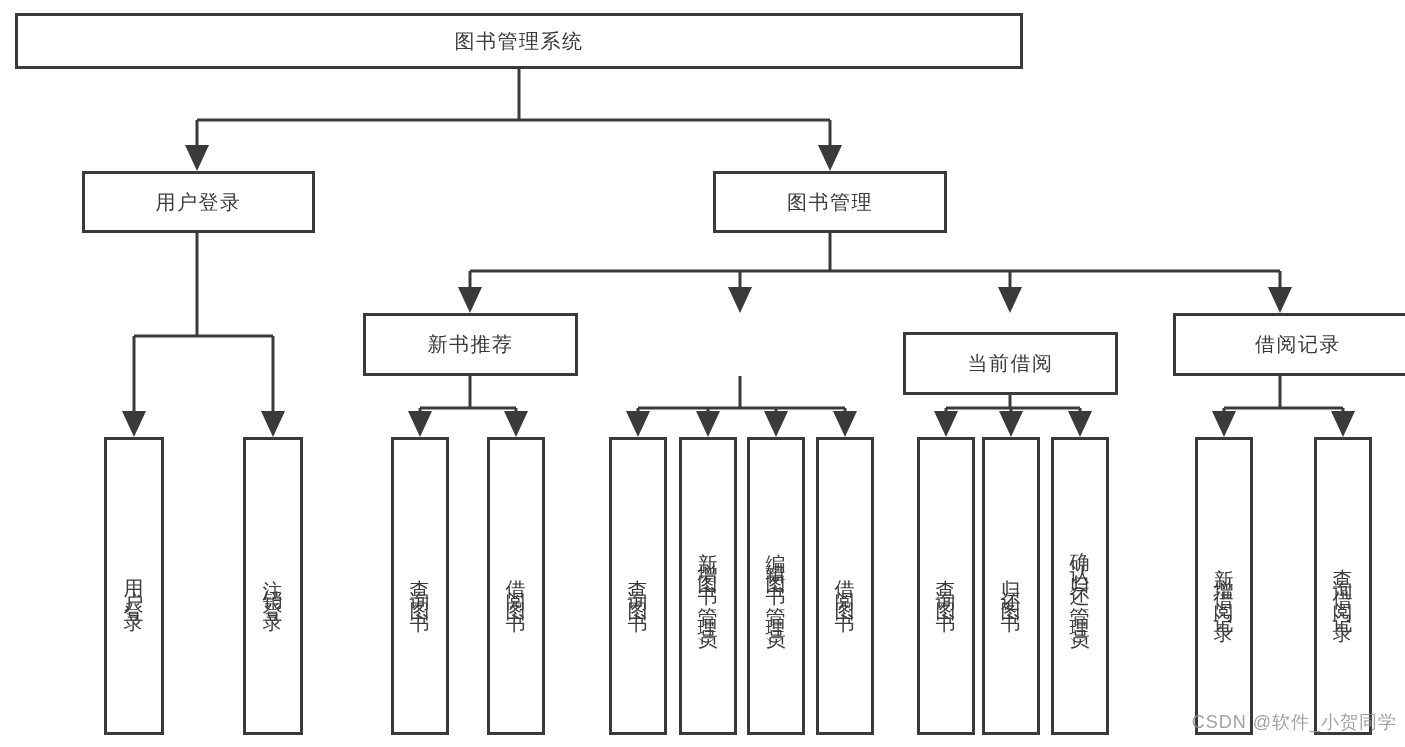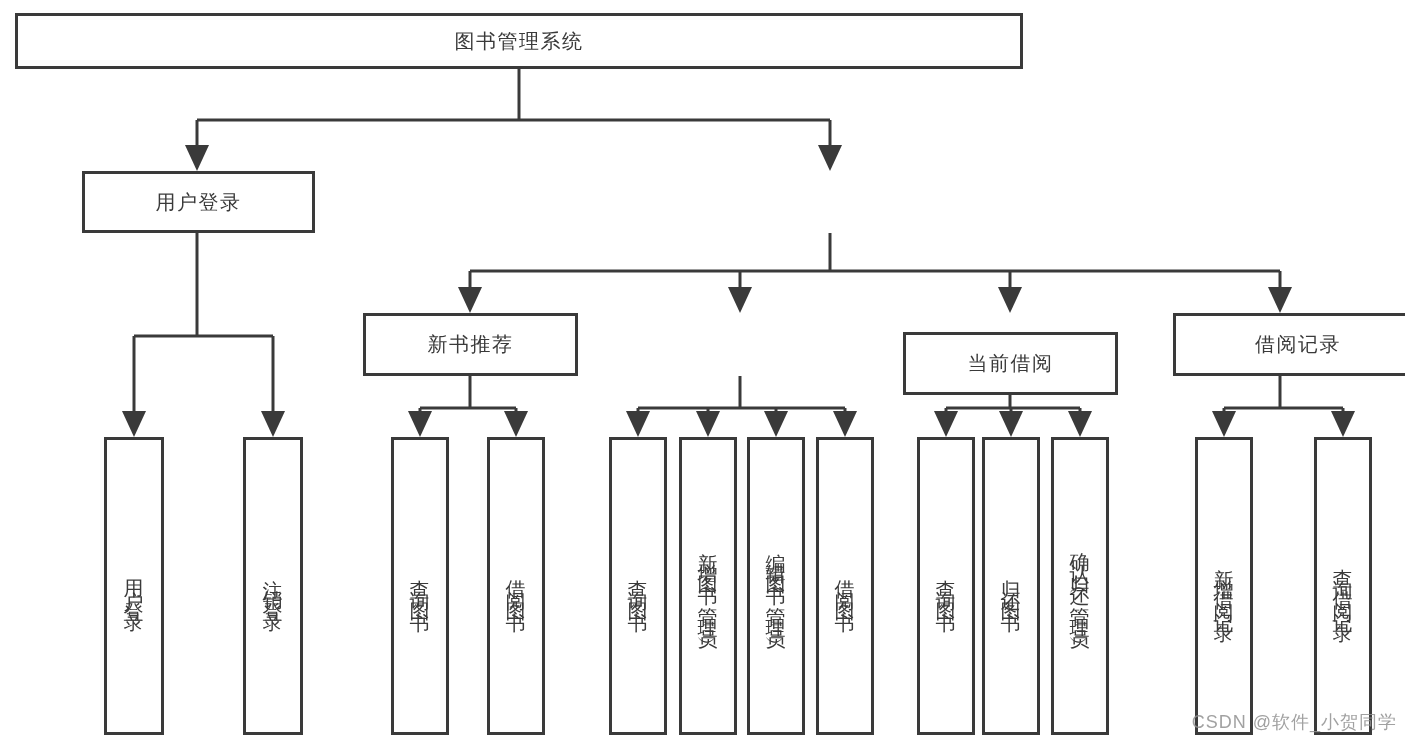--- a/index.html
+++ b/index.html
@@ -152,20 +152,23 @@
     </g>
   </svg>
 
   <div class="node n-root">
     <span>图书管理系统</span>
   </div>
 
   <div class="node n-user-login">
     <span>用户登录</span>
   </div>
+  <div class="node n-book-mgmt">
+    <span>图书管理</span>
+  </div>
 
   <div class="node n-new-book-rec">
     <span>新书推荐</span>
   </div>
   <div class="node n-current-borrow">
     <span>当前借阅</span>
   </div>
   <div class="node n-borrow-records">
     <span>借阅记录</span>
   </div>

